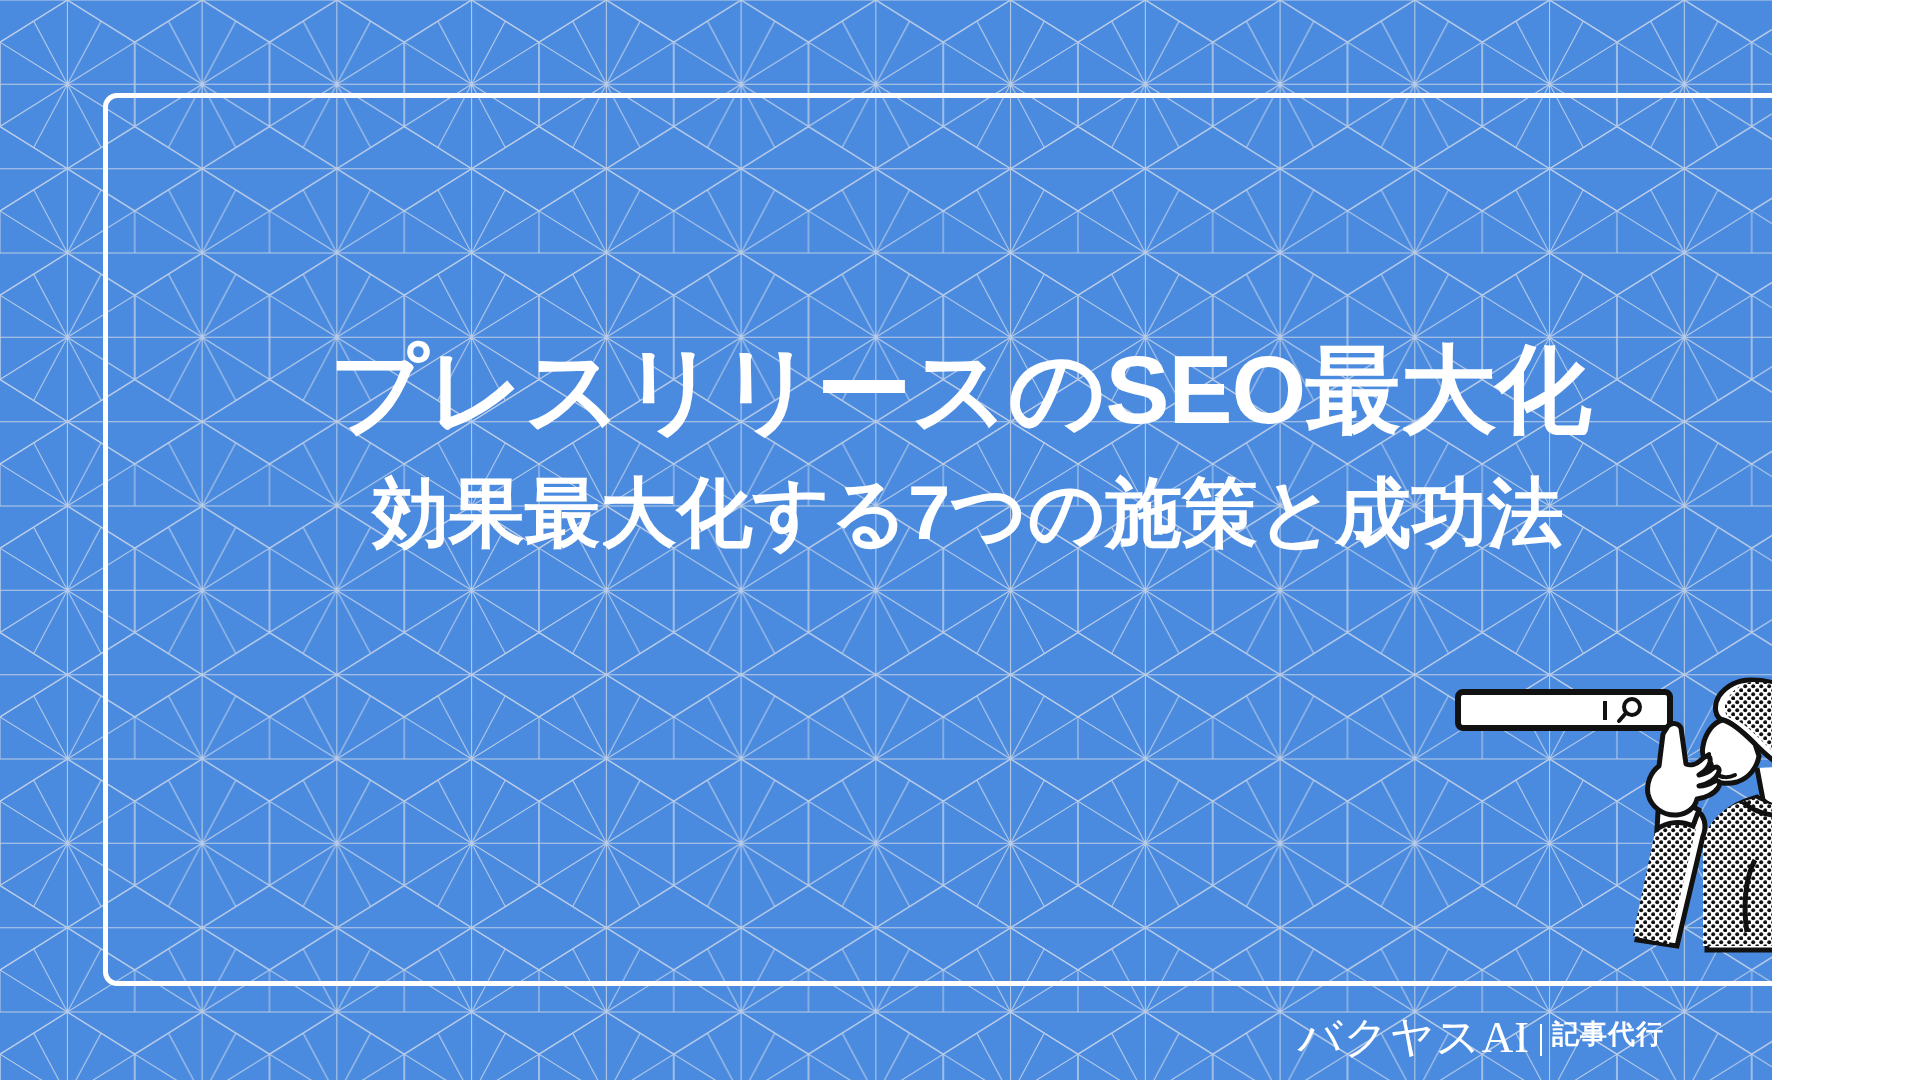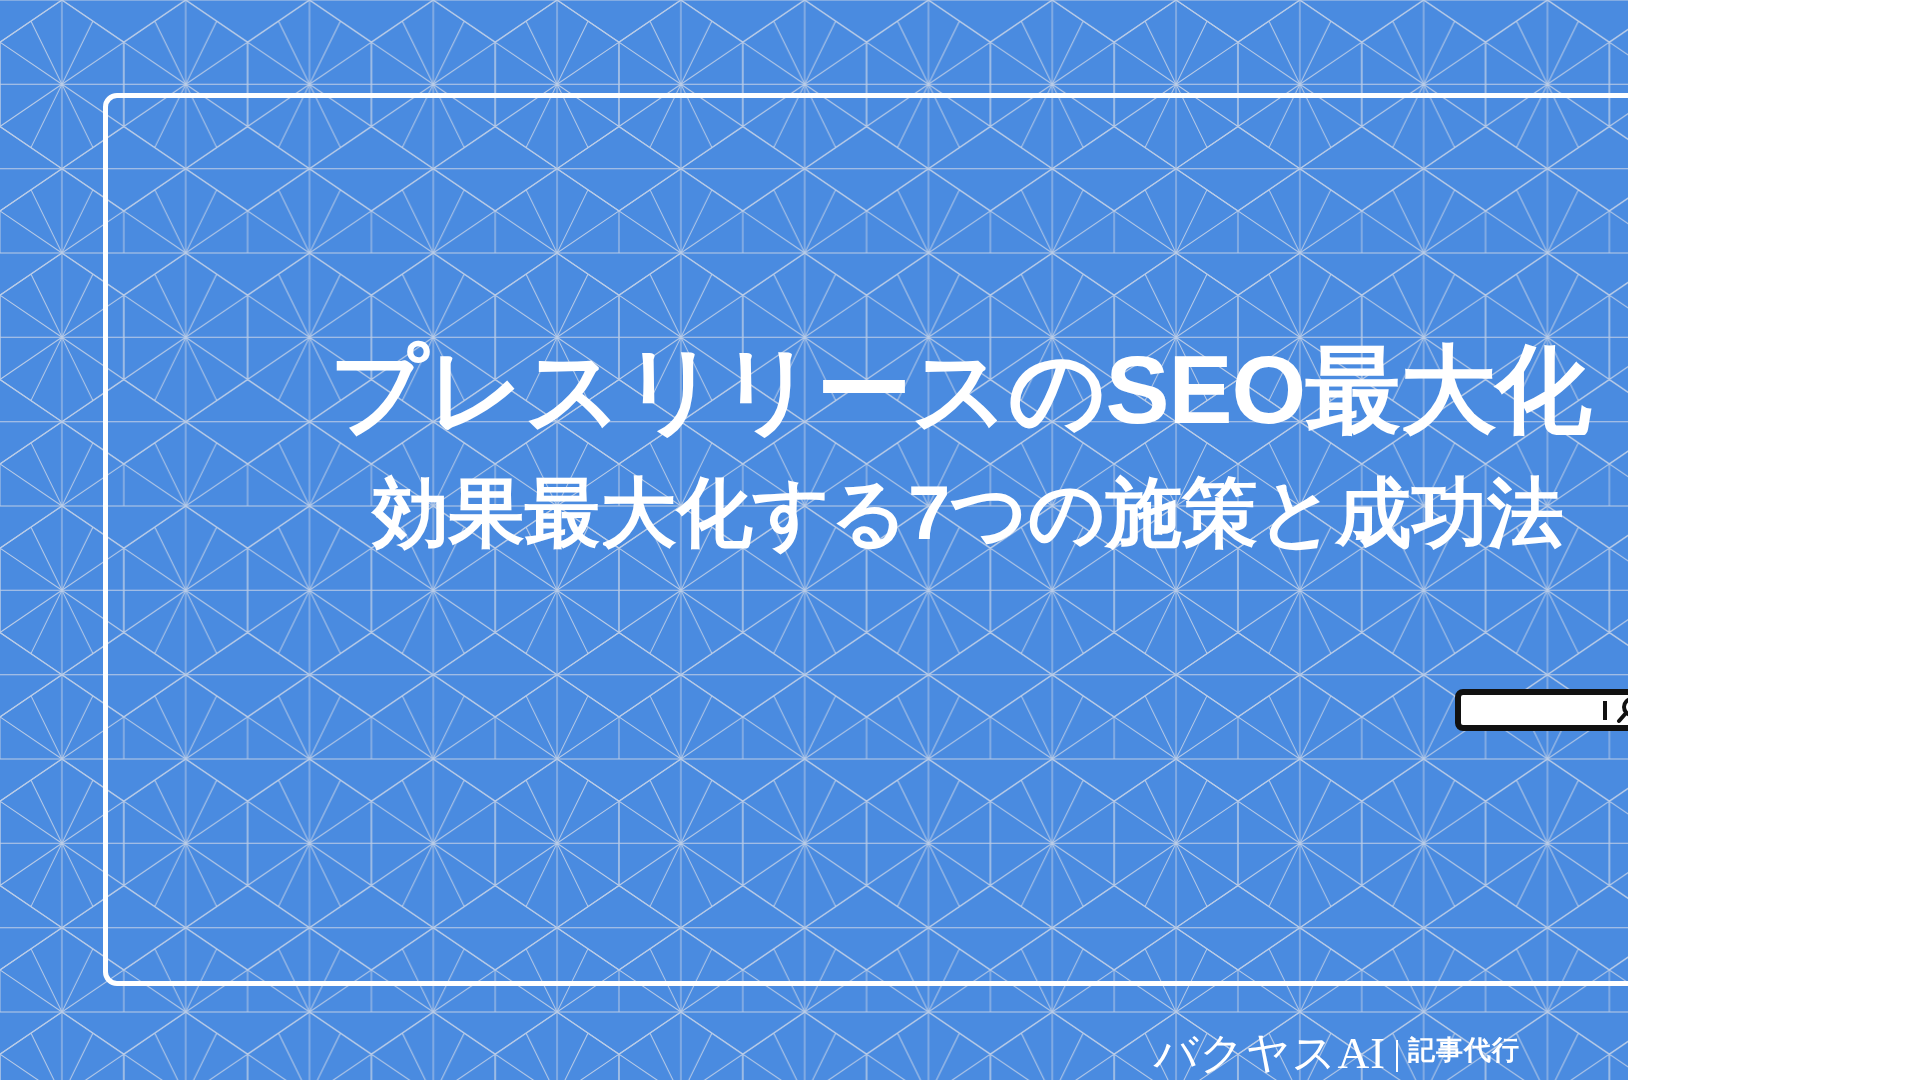--- a/index.html
+++ b/index.html
@@ -3,21 +3,21 @@
 <meta charset="utf-8">
 <style>
   * { margin:0; padding:0; box-sizing:border-box; }
   html, body {
     width:1920px; height:1080px;
     overflow:hidden;
     font-family:"Liberation Sans", sans-serif;
   }
   #stage {
     position:relative;
-    width:1628px; height:1080px;
+    width:1772px; height:1080px;
     background:#b91c1c;
     overflow:hidden;
   }
   
   #bg-pattern {
     position:absolute; inset:0;
     width:100%; height:100%;
     pointer-events:none;
   }
   
@@ -60,21 +60,21 @@
   }
   
   #illustration {
     position:absolute;
     left:1455px; top:660px;
     width:390px; height:330px;
   }
   
   #brand {
     position:absolute;
-    right:108px; bottom:4px;
+    right:108px; bottom:20px;
     display:flex;
     align-items:flex-end;
     gap:10px;
     color:#ffffff;
   }
   #brand-main {
     font-family:"Liberation Serif", serif;
     font-size:44px;
     font-weight:normal;
     line-height:1;

